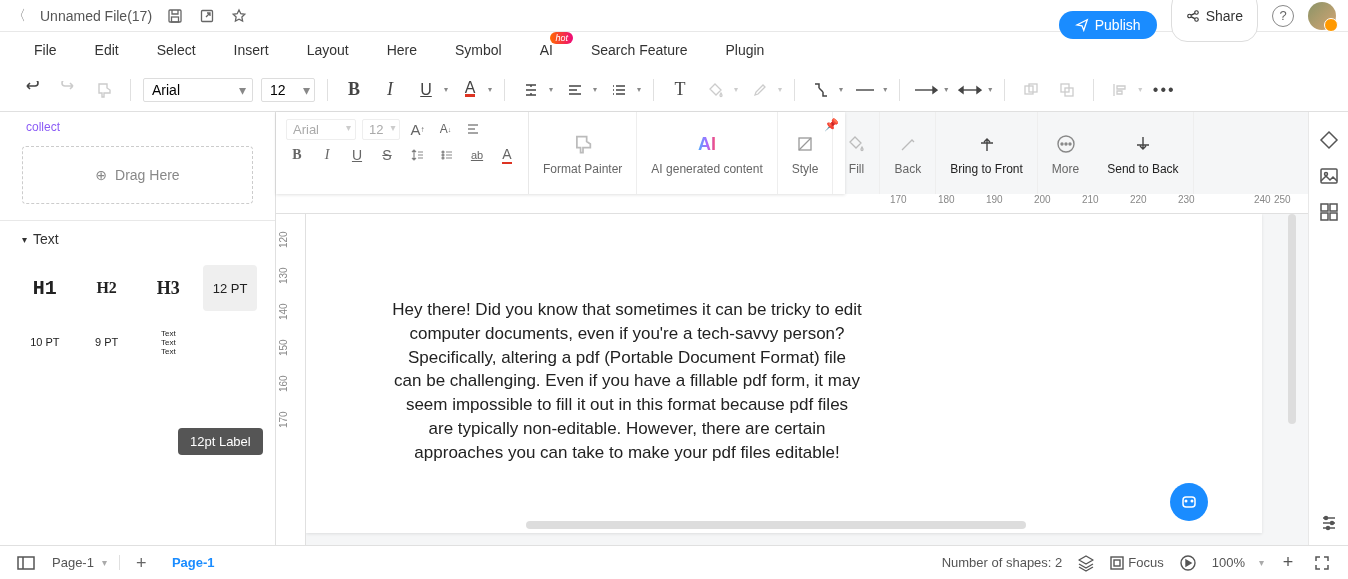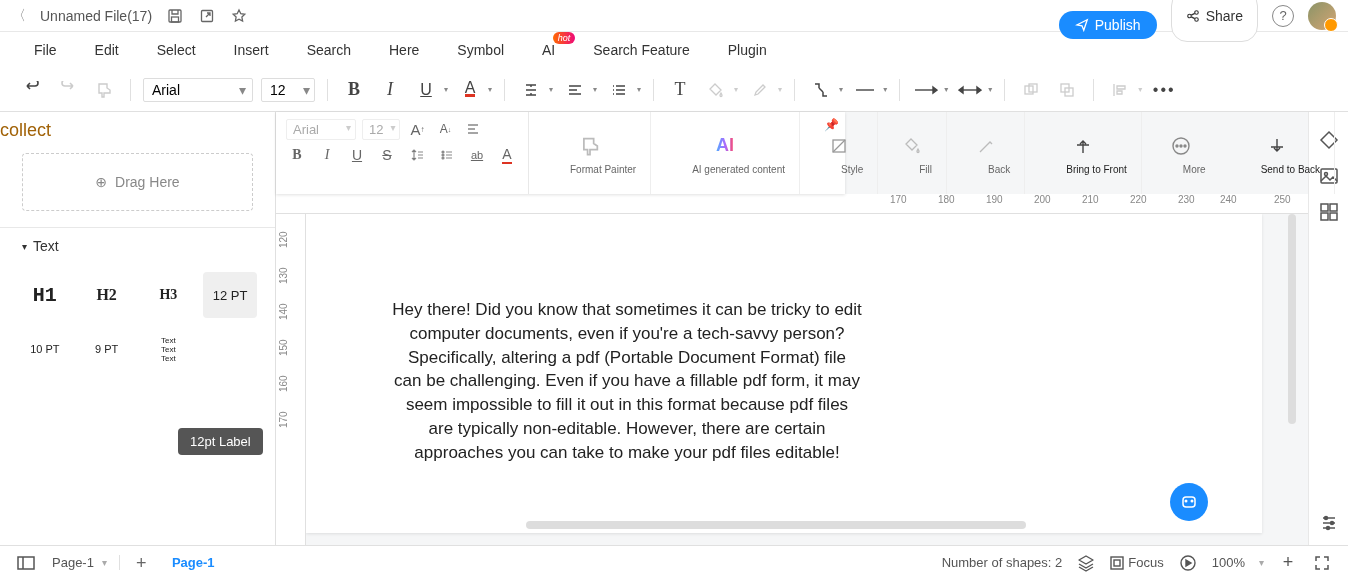--- a/index.html
+++ b/index.html
@@ -38,45 +38,45 @@
 .a-color { font-size: 16px; border-bottom: 3px solid #d32; padding-bottom: 0; line-height: 12px; }
 .dropdown-chevron { font-size: 8px; color: #888; margin-left: -4px; }
 
 
 .body-area { display: flex; height: calc(100% - 32px - 36px - 44px - 34px); }
 .left-panel { width: 276px; background: #fff; border-right: 1px solid #e0e0e0; position: relative; padding-top: 8px; }
 .mid-area { flex: 1; position: relative; background: #f5f6f7; }
 .right-strip { width: 40px; background: #fff; border-left: 1px solid #e8e8e8; display: flex; flex-direction: column; align-items: center; gap: 16px; padding-top: 18px; }
 
 
-.collect-label { color: #a16207; font-size: 18px; }
+.collect-label { color: #8b5cf6; font-size: 12px; padding-left: 26px; }
 .drag-here { margin: 12px 22px; border: 1px dashed #ccc; border-radius: 4px; padding: 20px; text-align: center; color: #888; font-size: 14px; display: flex; align-items: center; justify-content: center; gap: 8px; }
 .text-header { margin-top: 16px; padding: 10px 22px; border-top: 1px solid #e8e8e8; display: flex; align-items: center; gap: 6px; color: #333; font-size: 14px; }
 .text-grid { display: grid; grid-template-columns: repeat(4, 1fr); gap: 8px; padding: 8px 18px; }
 .text-cell { height: 46px; display: flex; align-items: center; justify-content: center; font-family: Georgia, serif; font-size: 15px; color: #222; border-radius: 4px; }
 .text-cell.h1 { font-size: 20px; font-weight: 700; font-family: Liberation Mono, monospace; }
 .text-cell.h2 { font-size: 16px; font-weight: 700; }
-.text-cell.h3 { font-size: 14px; font-weight: 700; }
+.text-cell.h3 { font-size: 18px; font-weight: 700; }
 .text-cell.active { background: #efefef; }
 .text-cell.pt { font-size: 11px; font-family: Arial; }
 .text-cell.text-stack { font-size: 8px; line-height: 9px; text-align: left; font-family: Arial; }
 .tooltip { position: absolute; background: #555; color: #fff; padding: 6px 12px; border-radius: 4px; font-size: 13px; left: 178px; top: 316px; }
 
 
 .float-toolbar { position: absolute; left: 0; top: 0; right: 463px; height: 82px; background: #fff; box-shadow: 0 1px 3px rgba(0,0,0,.12); display: flex; z-index: 5; }
 .ft-mini-format { width: 268px; padding: 6px 10px; border-right: 1px solid #e8e8e8; }
 .ft-mini-row1 { display: flex; align-items: center; gap: 6px; margin-bottom: 4px; }
 .ft-mini-sel { border: 1px solid #eee; padding: 2px 16px 2px 6px; font-size: 13px; color: #aaa; position: relative; min-width: 70px; border-radius: 2px; }
 .ft-mini-sel::after { content:'▾'; position: absolute; right: 4px; color: #ccc; font-size: 10px; }
 .ft-mini-sel.sm { min-width: 36px; }
 .ft-mini-row2 { display: flex; align-items: center; gap: 8px; }
 .ft-btn-sm { width: 22px; height: 22px; display: inline-flex; align-items: center; justify-content: center; color: #666; font-size: 14px; }
 .ft-group { display: flex; flex-direction: column; align-items: center; justify-content: center; padding: 6px 14px; border-right: 1px solid #eee; gap: 4px; }
 .ft-group-icon { height: 28px; display: flex; align-items: center; justify-content: center; font-size: 20px; color: #888; }
-.ft-group-label { font-size: 10px; color: #666; white-space: nowrap; margin-left: 27px; }
+.ft-group-label { font-size: 12px; color: #666; white-space: nowrap; }
 .ai-ico { background: linear-gradient(90deg,#4facfe,#a96bff,#fc466b); -webkit-background-clip: text; background-clip: text; color: transparent; font-weight: 700; font-size: 18px; }
 .ft-pin { position: absolute; top: 6px; right: 6px; color: #555; font-size: 12px; }
 
 
 .ruler-h { position: absolute; top: 82px; left: 0; right: 0; height: 20px; background: #fff; border-bottom: 1px solid #e0e0e0; z-index: 3; }
 .ruler-tick { position: absolute; top: 0; font-size: 10px; color: #888; }
 .ruler-v { position: absolute; top: 82px; left: 0; bottom: 0; width: 30px; background: #fff; border-right: 1px solid #e0e0e0; z-index: 2; }
 .ruler-v-tick { position: absolute; left: 2px; font-size: 10px; color: #888; transform: rotate(-90deg); transform-origin: left top; }
 
 
@@ -142,21 +142,21 @@
     <span class="help-icon">?</span>
     <span class="avatar"></span>
   </div>
 </div>
 
 <div class="menu-bar">
   <span class="menu-item">File</span>
   <span class="menu-item">Edit</span>
   <span class="menu-item">Select</span>
   <span class="menu-item">Insert</span>
-  <span class="menu-item">Search</span>
+  <span class="menu-item">Layout</span>
   <span class="menu-item">Here</span>
   <span class="menu-item">Symbol</span>
   <span class="menu-item"><span>AI</span><span class="hot-badge">hot</span></span>
   <span class="menu-item">Search Feature</span>
   <span class="menu-item">Plugin</span>
 </div>
 
 <div class="main-toolbar">
   <span class="tb-btn">
       <svg width="18" height="18" viewBox="0 0 18 18" fill="none" stroke="#444" stroke-width="1.6">
@@ -413,21 +413,21 @@
     </div>
 
     <div class="ruler-h">
       <span class="ruler-tick" style="left:614px">170</span>
       <span class="ruler-tick" style="left:662px">180</span>
       <span class="ruler-tick" style="left:710px">190</span>
       <span class="ruler-tick" style="left:758px">200</span>
       <span class="ruler-tick" style="left:806px">210</span>
       <span class="ruler-tick" style="left:854px">220</span>
       <span class="ruler-tick" style="left:902px">230</span>
-      <span class="ruler-tick" style="left:944px">240</span>
+      <span class="ruler-tick" style="left:978px">240</span>
       <span class="ruler-tick" style="left:998px">250</span>
     </div>
 
     <div class="ruler-v">
       <span class="ruler-v-tick" style="top:18px">110</span>
       <span class="ruler-v-tick" style="top:54px">120</span>
       <span class="ruler-v-tick" style="top:90px">130</span>
       <span class="ruler-v-tick" style="top:126px">140</span>
       <span class="ruler-v-tick" style="top:162px">150</span>
       <span class="ruler-v-tick" style="top:198px">160</span>

